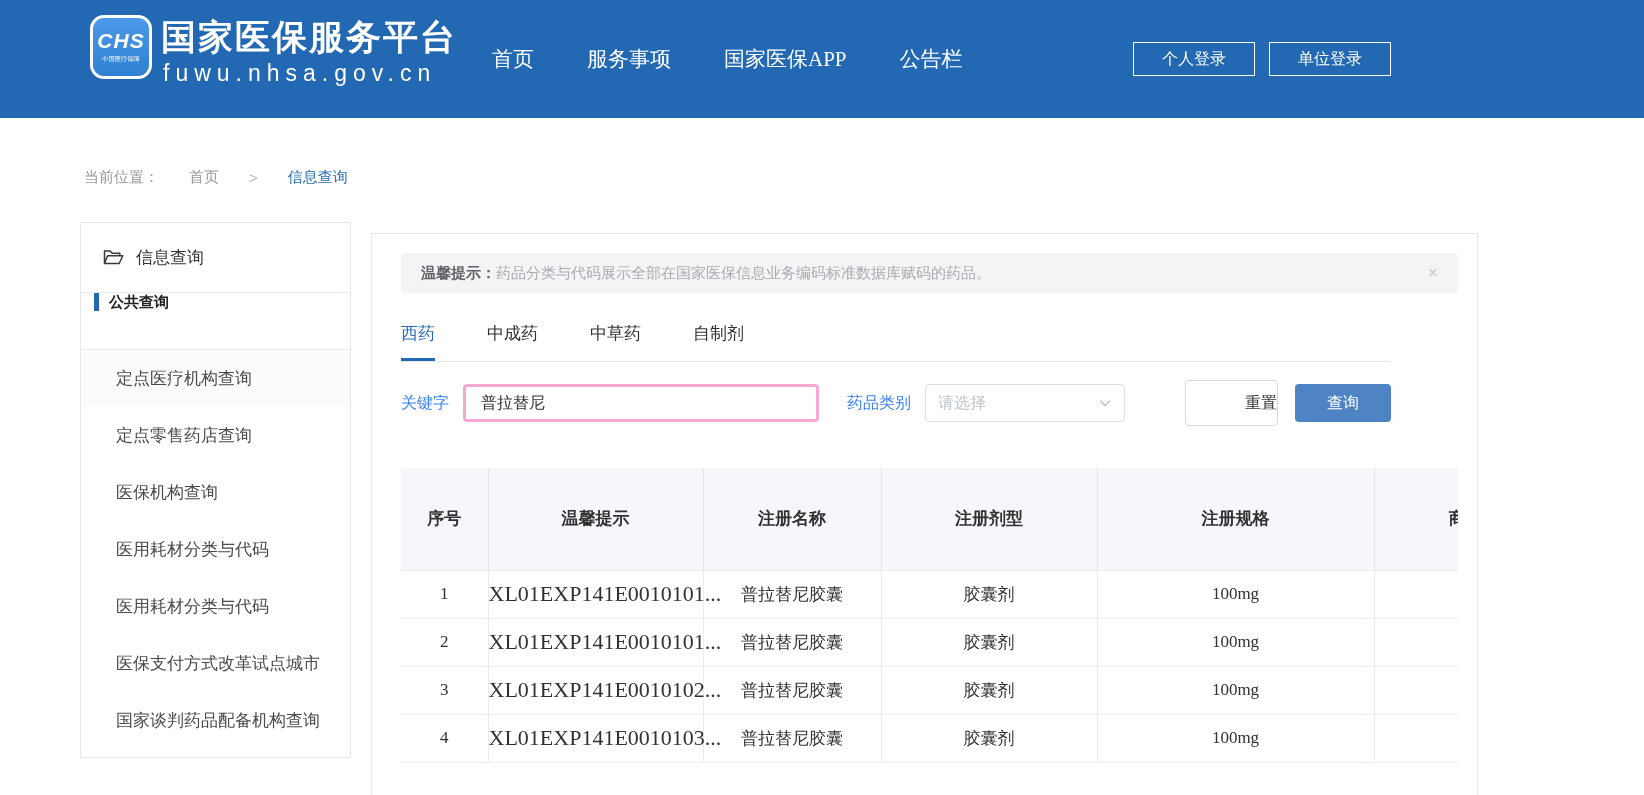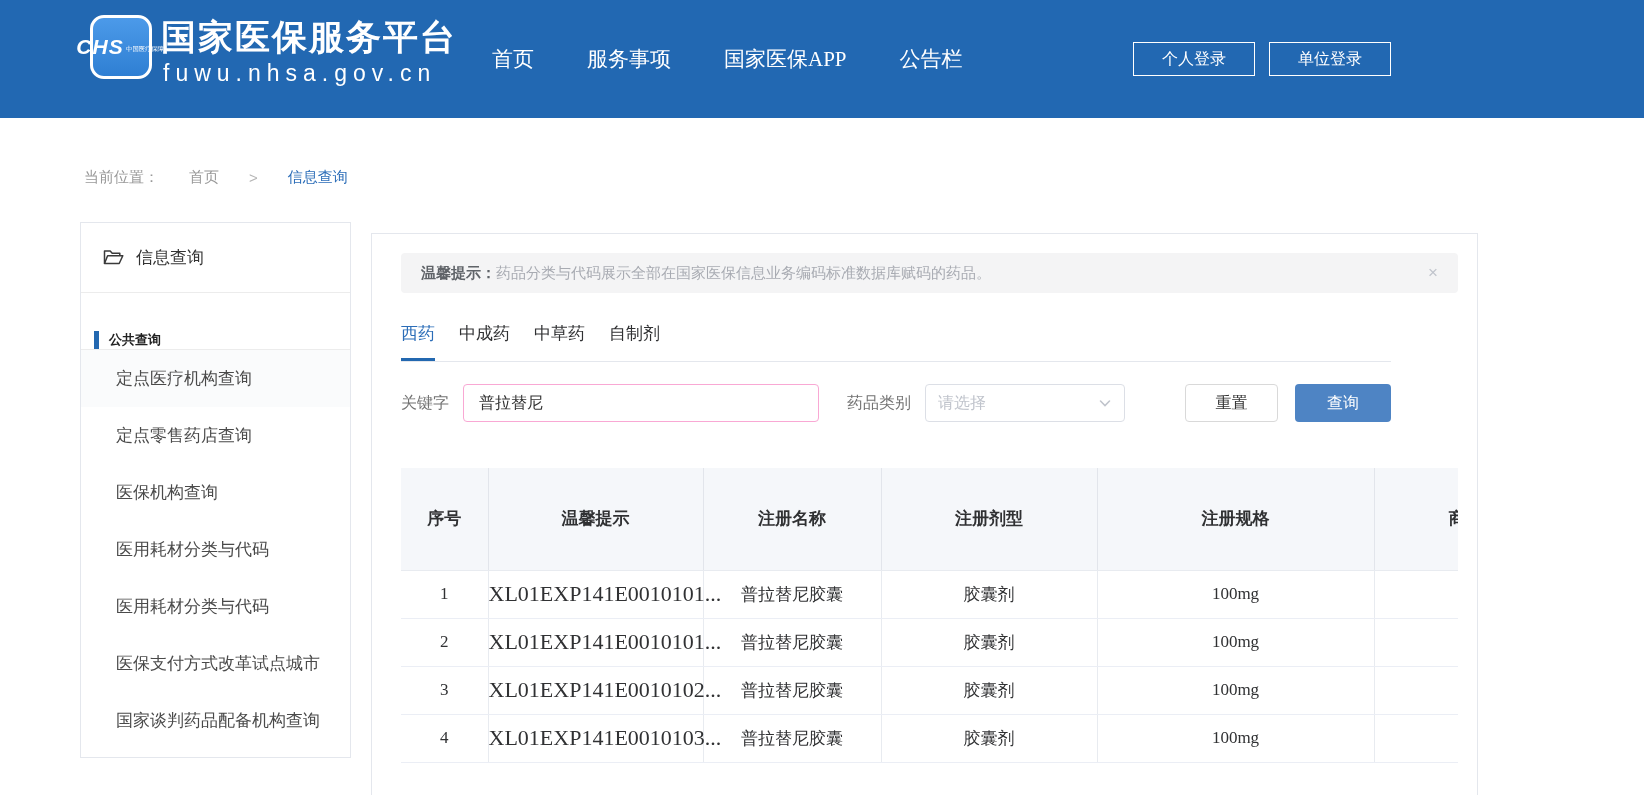--- a/index.html
+++ b/index.html
@@ -4,21 +4,21 @@
 <style>
   * { margin:0; padding:0; box-sizing:border-box; }
   html,body { width:1644px; height:795px; overflow:hidden; background:#fff;
     font-family:"Liberation Serif","DejaVu Serif",serif; }
 
   
   .topbar { position:absolute; left:0; top:0; width:1644px; height:118px; background:#2268b2; }
   .logo-box { position:absolute; left:90px; top:15px; width:62px; height:64px;
     border:3px solid #fff; border-radius:14px;
     background:linear-gradient(180deg,#4c9ae9 0%,#2f7fd3 100%);
-    display:flex; flex-direction:row; align-items:center; justify-content:center; }
+    display:flex; flex-direction:column; align-items:center; justify-content:center; }
   .logo-chs { color:#fff; font-style:italic; font-weight:bold; font-size:21px;
     font-family:"Liberation Sans",sans-serif; line-height:20px; letter-spacing:1px; }
   .logo-sub { color:#fff; font-size:7px; white-space:nowrap; transform:scale(.9); margin-top:3px; }
   .brand-title { position:absolute; left:161px; top:14px; color:#fff; font-size:35px;
     font-weight:bold; letter-spacing:2px; }
   .brand-url { position:absolute; left:163px; top:60px; color:#fff; font-size:23px;
     letter-spacing:6px; font-family:"Liberation Sans",sans-serif; }
   .topnav { position:absolute; left:492px; top:0; height:118px; display:flex;
     align-items:center; gap:53px; }
   .topnav .nav-item { color:#fff; font-size:21px; cursor:pointer; white-space:nowrap; }
@@ -32,56 +32,56 @@
     gap:30px; font-size:15px; color:#999; }
   .crumb-home { color:#999; cursor:pointer; }
   .crumb-sep { color:#b5b5b5; font-family:"Liberation Sans",sans-serif; }
   .crumb-current { color:#2b6db8; cursor:pointer; }
 
   
   .sidebar { position:absolute; left:80px; top:222px; width:271px; height:536px;
     background:#fff; border:1px solid #e4e7ed; }
   .side-head { height:70px; display:flex; align-items:center; gap:12px; padding-left:22px;
     font-size:17px; color:#333; border-bottom:1px solid #ececec; cursor:pointer; }
-  .side-sub { height:57px; display:flex; align-items:flex-end; gap:10px; padding-left:13px;
-    font-size:13px; font-weight:bold; color:#222; border-bottom:1px solid #ececec; cursor:pointer; }
+  .side-sub { height:57px; display:flex; align-items:flex-start; gap:10px; padding-left:13px;
+    font-size:15px; font-weight:bold; color:#222; border-bottom:1px solid #ececec; cursor:pointer; }
   .blue-bar { width:5px; height:18px; background:#2368b0; }
   .side-item { height:57px; display:flex; align-items:center; padding-left:35px;
     font-size:17px; color:#4a4a4a; cursor:pointer; }
   .side-item.hovered { background:#fafbfc; }
 
   
   .card { position:absolute; left:371px; top:233px; width:1107px; height:600px;
     background:#fff; border:1px solid #e4e7ed; border-bottom:none;
     padding:19px 20px 0 29px; }
   .notice { height:40px; width:1057px; background:#f4f4f5; border-radius:4px;
     display:flex; align-items:center; padding:0 20px; font-size:15px; }
   .notice-label { color:#5f6368; font-weight:bold; }
   .notice-msg { color:#a8abb2; }
   .notice-close { margin-left:auto; color:#c0c4cc; font-size:17px; cursor:pointer;
     font-family:"Liberation Sans",sans-serif; }
 
   .tabs-block { width:990px; margin-top:29px; border-bottom:1px solid #e4e7ed; }
-  .tabs { display:flex; gap:24px; }
+  .tabs { display:flex; gap:52px; }
   .tab { font-size:17px; color:#303133; padding-bottom:13px; cursor:pointer;
     border-bottom:3px solid transparent; }
   .tab.active { color:#2b6db8; border-bottom:3px solid #2368b0; }
 
   .search-row { width:990px; margin-top:22px; display:flex; align-items:center; height:38px; }
-  .form-label { font-size:16px; color:#737373; margin-right:14px; white-space:nowrap; }
-  .kw-input { width:356px; height:38px; border:1px solid #f9a8d4; border-radius:4px;
+  .form-label { font-size:16px; color:#3b82f6; margin-right:14px; white-space:nowrap; }
+  .kw-input { width:356px; height:38px; border:3px solid #f9a8d4; border-radius:4px;
     padding:0 15px; font-size:16px; color:#333; font-family:inherit; outline:none; }
   .cat-label { margin-left:28px; }
   .select-box { width:200px; height:38px; border:1px solid #dcdfe6; border-radius:4px;
     display:flex; align-items:center; padding:7px 12px; cursor:pointer; }
   .select-placeholder { color:#c0c4cc; font-size:16px; }
   .select-box svg { margin-left:auto; }
-  .btn-reset { margin-left:auto; width:93px; height:38px; background:#fff;
+  .btn-reset { margin-left:auto; width:93px; height:46px; background:#fff;
     border:1px solid #d9d9d9; border-radius:4px; font-size:16px; color:#333;
-    cursor:pointer; font-family:inherit; margin-right:17px; }
+    cursor:pointer; font-family:inherit; margin-right:17px;text-align:right; }
   .btn-query { width:96px; height:38px; background:#4e84c4; border:none; border-radius:4px;
     font-size:16px; color:#fff; cursor:pointer; font-family:inherit; }
 
   
   .table-wrap { margin-top:46px; width:1057px; overflow:hidden; }
   table { border-collapse:collapse; table-layout:fixed; width:1173px; text-align:center; }
   col.c0{width:87px;} col.c1{width:215px;} col.c2{width:178px;}
   col.c3{width:216px;} col.c4{width:277px;} col.c5{width:200px;}
   thead th { height:102px; background:#f5f7fa; font-size:17px; font-weight:bold;
     color:#303133; border-right:1px solid #e2e5eb; border-bottom:1px solid #e8ebf0; }

